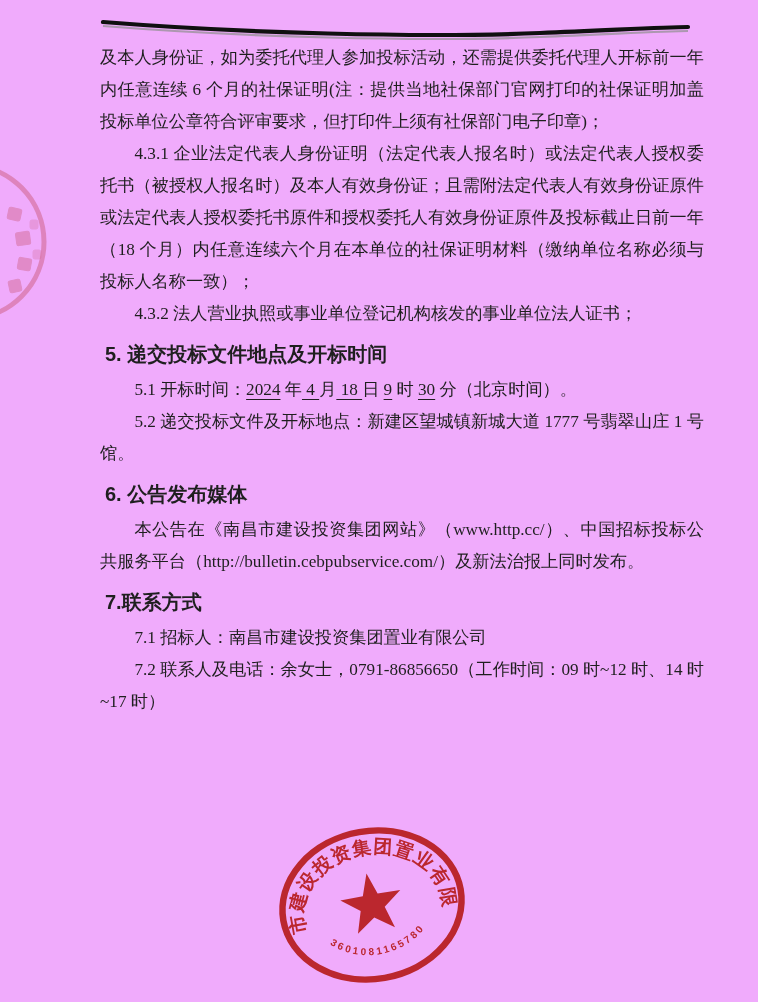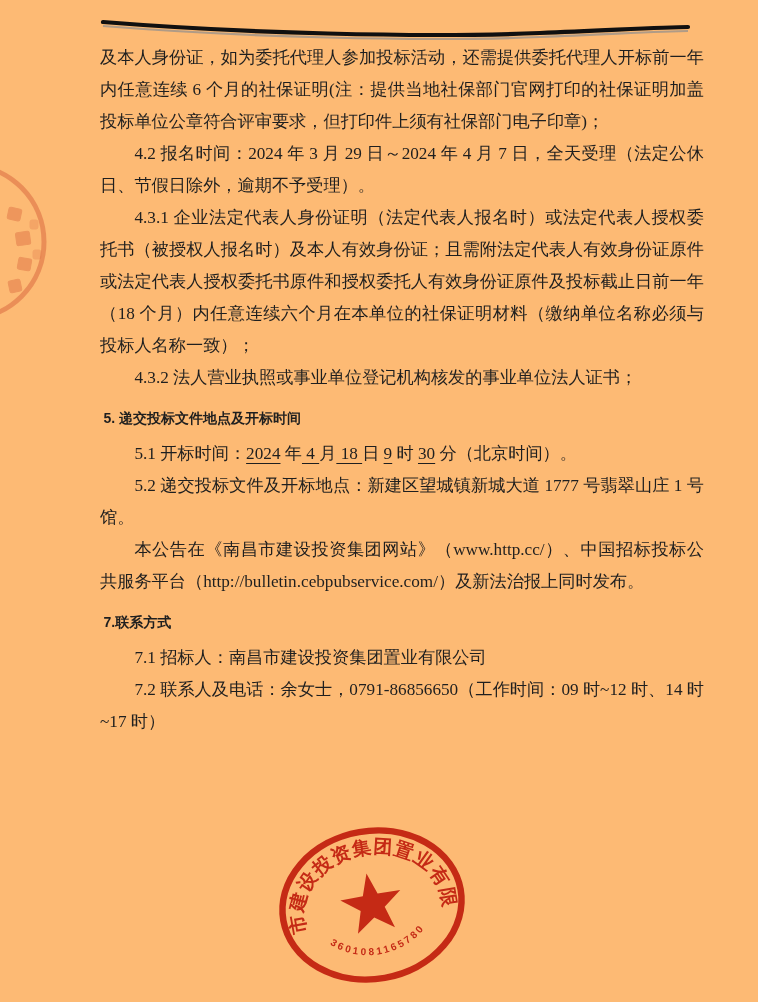--- a/index.html
+++ b/index.html
@@ -1,39 +1,39 @@
 <!DOCTYPE html>
 <html><head>
 <meta charset="utf-8">
 <style>
   * { margin:0; padding:0; box-sizing:border-box; }
   html,body { background:#e8e6e2; }
   .page {
     position:relative;
     width:758px; height:1002px;
     margin:0 auto;
-    background:#fdba74;
+    background:#f0abfc;
     overflow:hidden;
     font-family:"Liberation Serif","DejaVu Serif",serif;
     color:#1f1f1f;
   }
   
   .top-edge { position:absolute; left:0; top:0; width:758px; height:60px; pointer-events:none; }
 
   
   .doc {
     position:absolute; left:100px; top:42px; width:604px;
     font-size:17.2px; line-height:32px;
     text-align:justify;
   }
   .para { margin:0; }
   .para.indent { text-indent:2em; }
   .para.heading {
     font-family:"Liberation Sans","DejaVu Sans",sans-serif;
-    font-weight:700; font-size:14px;
+    font-weight:700; font-size:20px;
     text-indent:0.25em;
     margin-top:8px; margin-bottom:4px;
     text-align:left;
   }
   .u { text-decoration:underline; text-underline-offset:4px; }
 
   
   .seal { position:absolute; pointer-events:none; mix-blend-mode:multiply; }
   .seal-company { left:257px; top:805px; width:230px; height:200px; opacity:0.92; }
   .seal-left { left:0; top:160px; width:60px; height:170px; opacity:0.55; }
@@ -58,26 +58,26 @@
         <rect x="18" y="98" width="13" height="12" rx="2" transform="rotate(10 24 104)"></rect>
         <rect x="9" y="120" width="12" height="12" rx="2" transform="rotate(-12 15 126)"></rect>
         <rect x="30" y="60" width="8" height="9" rx="2" opacity="0.6"></rect>
         <rect x="33" y="90" width="8" height="9" rx="2" opacity="0.6"></rect>
       </g>
     </g>
   </svg>
 
   <div class="doc">
       <p class="para body"><span>及本人身份证，如为委托代理人参加投标活动，还需提供委托代理人开标前一年内任意连续 6 个月的社保证明(注：提供当地社保部门官网打印的社保证明加盖投标单位公章符合评审要求，但打印件上须有社保部门电子印章)；</span></p>
-      <p class="para body indent"><span>4.2 报名时间：2024 年 3 月 29 日～2024 年 4 月 7 日，全天受理（法定公休日、节假日除外，逾期不予受理）。</span></p>
       <p class="para body indent"><span>4.3.1 企业法定代表人身份证明（法定代表人报名时）或法定代表人授权委托书（被授权人报名时）及本人有效身份证；且需附法定代表人有效身份证原件或法定代表人授权委托书原件和授权委托人有效身份证原件及投标截止日前一年（18 个月）内任意连续六个月在本单位的社保证明材料（缴纳单位名称必须与投标人名称一致）；</span></p>
       <p class="para body indent"><span>4.3.2 法人营业执照或事业单位登记机构核发的事业单位法人证书；</span></p>
       <p class="para heading"><span>5. 递交投标文件地点及开标时间</span></p>
       <p class="para body indent"><span>5.1 开标时间：</span><span class="u">2024</span><span> 年</span><span class="u"> 4 </span><span>月</span><span class="u"> 18  </span><span>日 </span><span class="u">9</span><span> 时 </span><span class="u">30</span><span> 分（北京时间）。</span></p>
       <p class="para body indent"><span>5.2 递交投标文件及开标地点：新建区望城镇新城大道 1777 号翡翠山庄 1 号馆。</span></p>
+      <p class="para heading"><span>6. 公告发布媒体</span></p>
       <p class="para body indent"><span>本公告在《南昌市建设投资集团网站》（www.http.cc/）、中国招标投标公共服务平台（http://bulletin.cebpubservice.com/）及新法治报上同时发布。</span></p>
       <p class="para heading"><span>7.联系方式</span></p>
       <p class="para body indent"><span>7.1 招标人：南昌市建设投资集团置业有限公司</span></p>
       <p class="para body indent"><span>7.2 联系人及电话：余女士，0791-86856650（工作时间：09 时~12 时、14 时~17 时）</span></p>
     </div>
 
   <svg class="seal seal-company" viewBox="-115 -100 230 200">
     <g transform="rotate(-10)" stroke="none" fill="#c2281c">
       <ellipse cx="0" cy="0" rx="90" ry="74" fill="none" stroke="#c2281c" stroke-width="6.5"></ellipse>
       <path id="sealTextArc" d="M -67,22 A 70,57 0 1,1 67,22" fill="none"></path>

